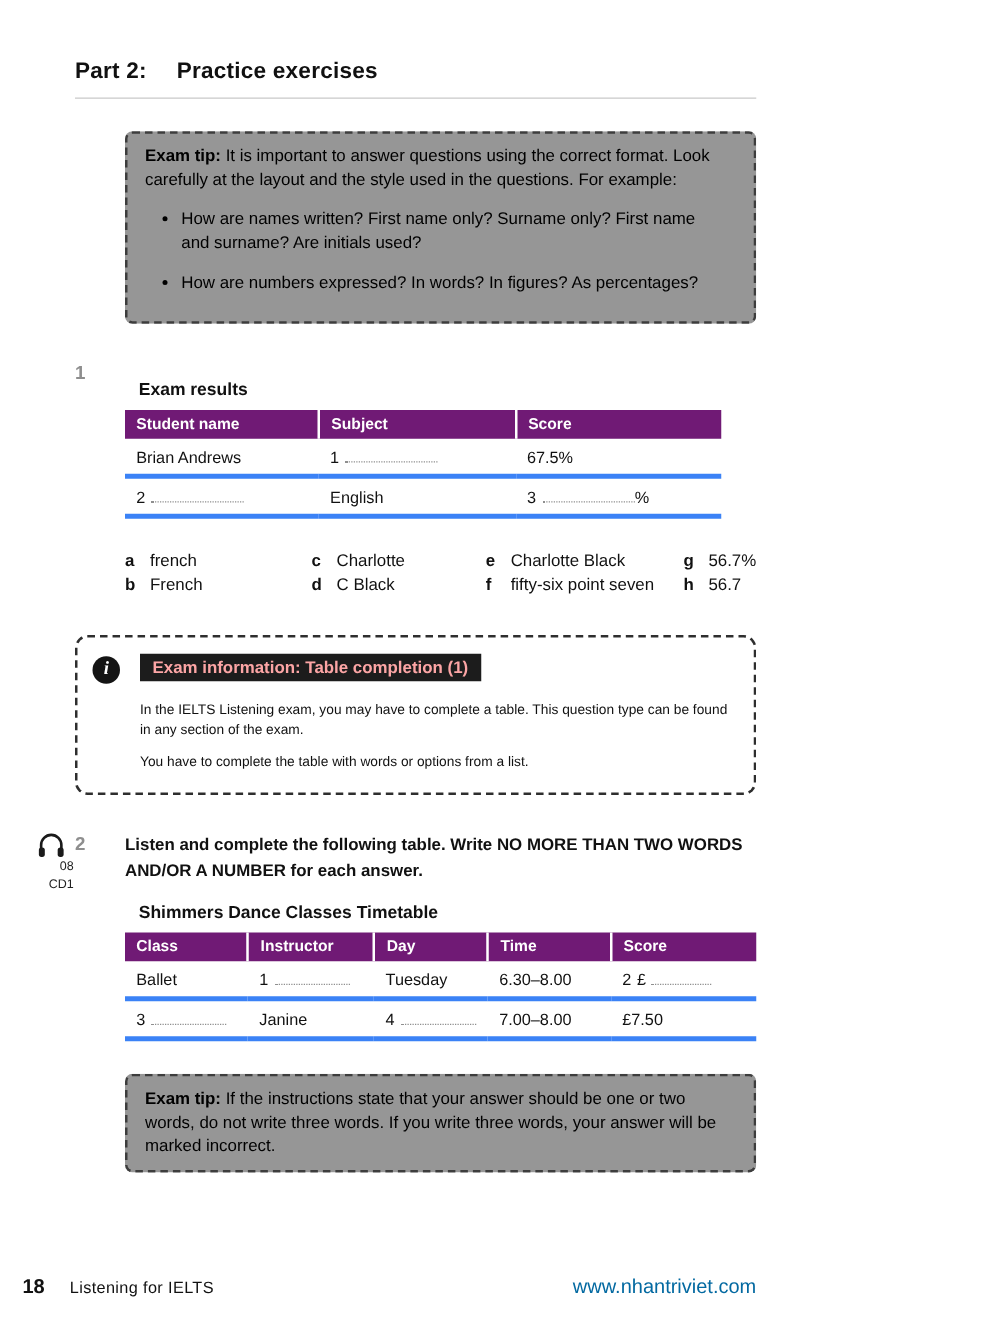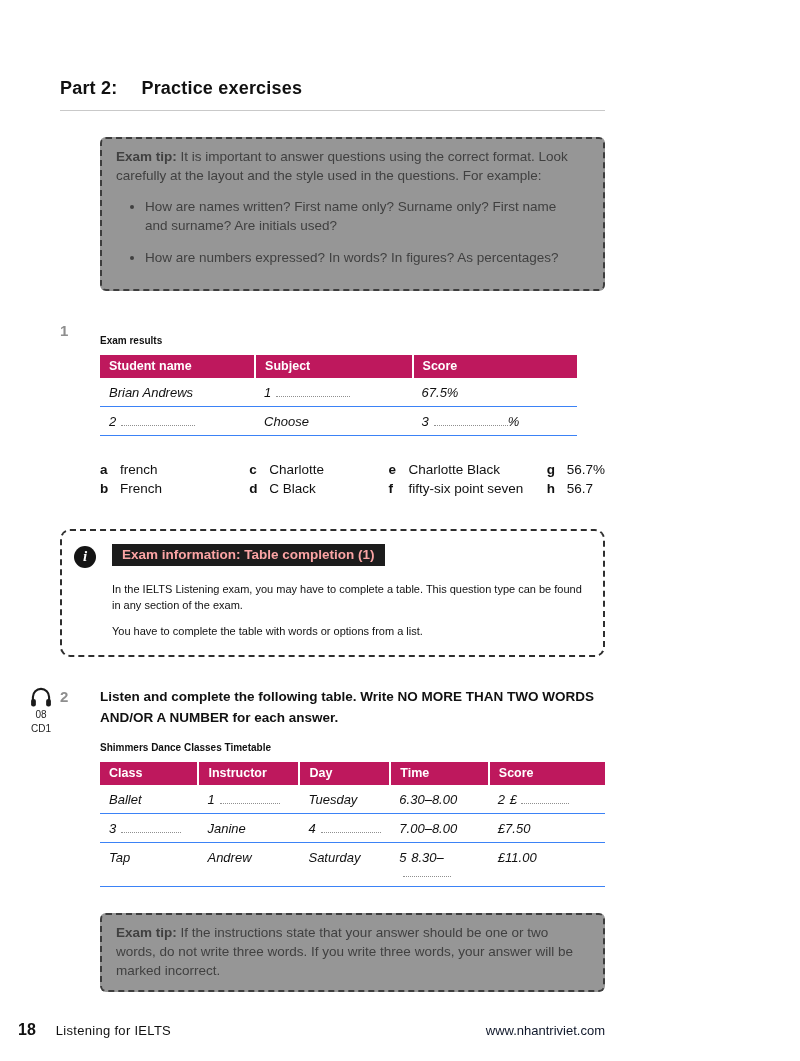--- a/index.html
+++ b/index.html
@@ -1,46 +1,46 @@
 <!DOCTYPE html>
 <html><head>
 <meta charset="utf-8">
 <style>
   html,body{margin:0;padding:0;background:#ffffff;}
   body{font-family:"Liberation Sans",sans-serif;color:#111;}
   .page{width:660px;height:1061px;position:relative;box-sizing:border-box;
-        padding:78px 55px 0 60px;overflow:hidden;background:#fff;}
+        padding:46px 55px 0 60px;overflow:hidden;background:#fff;}
 
   
   .part-heading{font-size:18px;font-weight:bold;margin:0;padding-bottom:11px;
                 border-bottom:1px solid #c9c9c9;letter-spacing:.2px;}
   .part-label{margin-right:24px;}
 
   
   .tip-box{margin:26px 0 0 40px;background:#969696;border:2px dashed #3d3d3d;
-           border-radius:6px;padding:8px 14px 10px;font-size:13.5px;line-height:1.42;color:#404040;}
+           border-radius:6px;padding:8px 14px 10px;font-size:13.5px;line-height:1.42;color:#000000;}
   .tip-box p{margin:0;}
   .tip-box ul{margin:2px 0 0;padding-left:17px;}
   .tip-box li{margin:12px;}
 
   
   .exercise{display:flex;margin-top:30px;position:relative;}
   .ex-num{width:40px;flex:none;font-weight:bold;font-size:15px;color:#8e8e8e;padding-top:1px;}
   .ex-body{flex:1;min-width:0;}
   .instruction{margin:0;font-weight:bold;font-size:13.5px;line-height:1.5;}
-  .table-title{font-size:10px;font-weight:bold;margin:14px 0 9px;}
+  .table-title{font-size:14px;font-weight:bold;margin:14px 11px 9px;}
 
   
   table{border-collapse:collapse;}
   .t1{width:94.5%;}
   .t2{width:100%;}
-  th{background:#be185d;color:#fff;text-align:left;font-size:12.5px;font-weight:bold;
+  th{background:#701a75;color:#fff;text-align:left;font-size:12.5px;font-weight:bold;
      padding:4px 9px 5px;border-left:2px solid #fff;}
   th:first-child{border-left:none;}
-  td{font-size:13px;padding:7px 9px 6px;border-bottom:1px solid #3b82f6;vertical-align:baseline;font-style:italic;}
+  td{font-size:13px;padding:7px 9px 6px;border-bottom:4px solid #3b82f6;vertical-align:baseline;}
   .t1 th:nth-child(1){width:32.5%}.t1 th:nth-child(2){width:33%}.t1 th:nth-child(3){width:34.5%}
   .t2 th:nth-child(1){width:19.5%}.t2 th:nth-child(2){width:20%}.t2 th:nth-child(3){width:18%}
   .t2 th:nth-child(4){width:19.5%}.t2 th:nth-child(5){width:23%}
   .blank{display:inline-block;width:74px;border-bottom:1.5px dotted #8f8f8f;height:10px;margin-left:4px;}
   .blank.w60{width:60px;}
   .blank.w48{width:48px;}
   .qnum{margin-right:1px;}
 
   
   .options{display:flex;margin-top:24px;font-size:13.5px;}
@@ -54,29 +54,29 @@
             padding:13px 16px 16px 12px;display:flex;align-items:flex-start;}
   .info-icon{width:22px;height:22px;border-radius:50%;background:#141414;color:#fff;
              font-family:"Liberation Serif",serif;font-style:italic;font-weight:bold;font-size:15px;
              display:flex;align-items:center;justify-content:center;flex:none;margin:2px 16px 0 0;}
   .info-content{flex:1;}
   .info-chip{display:inline-block;background:#1c1c1c;color:#fca5a5;font-weight:bold;
              font-size:13.5px;padding:3px 10px 4px;margin-bottom:6px;}
   .info-content p{margin:9px 0 0;font-size:11px;line-height:1.5;}
 
   
-  .audio-marker{position:absolute;left:-37px;top:0;width:36px;text-align:center;
+  .audio-marker{position:absolute;left:-37px;top:0;width:36px;text-align:right;
                 font-size:10px;line-height:1.35;color:#222;}
   .audio-marker svg{display:block;margin:0 auto 1px;}
 
   
   .page-footer{position:absolute;left:18px;right:55px;bottom:22px;display:flex;align-items:baseline;}
   .footer-page-num{font-weight:bold;font-size:16px;margin-right:20px;}
   .footer-title{font-size:13px;letter-spacing:.3px;}
-  .footer-url{margin-left:auto;font-size:13px;color:#0f172a;}
+  .footer-url{margin-left:auto;font-size:16px;color:#0369a1;}
 </style>
 </head>
 <body>
 
 <div class="page">
 
   <h1 class="part-heading">
     <span class="part-label">Part 2:</span><span>Practice exercises</span>
   </h1>
 
@@ -102,21 +102,21 @@
           </tr>
         </thead>
         <tbody>
           <tr>
             <td>Brian Andrews</td>
             <td><span class="qnum">1</span><span class="blank"></span></td>
             <td>67.5%</td>
           </tr>
           <tr>
             <td><span class="qnum">2</span><span class="blank"></span></td>
-            <td>Choose</td>
+            <td>English</td>
             <td><span class="qnum">3</span><span class="blank"></span><span>%</span></td>
           </tr>
         </tbody>
       </table>
 
       <div class="options">
         <div class="opt-col c1">
           <div class="opt">
               <span class="opt-letter">a</span>
               <span>french</span>
@@ -202,27 +202,20 @@
             <td>6.30–8.00</td>
             <td><span class="qnum">2</span> <span>£</span><span class="blank w48"></span></td>
           </tr>
           <tr>
             <td><span class="qnum">3</span><span class="blank w60"></span></td>
             <td>Janine</td>
             <td><span class="qnum">4</span><span class="blank w60"></span></td>
             <td>7.00–8.00</td>
             <td>£7.50</td>
           </tr>
-          <tr>
-            <td>Tap</td>
-            <td>Andrew</td>
-            <td>Saturday</td>
-            <td><span class="qnum">5</span> <span>8.30–</span><span class="blank w48"></span></td>
-            <td>£11.00</td>
-          </tr>
         </tbody>
       </table>
     </div>
   </div>
 
   <div class="tip-box">
     <p><strong>Exam tip:</strong> <span>If the instructions state that your answer should be one or two words, do not write three words. If you write three words, your answer will be marked incorrect.</span></p>
   </div>
 
   <div class="page-footer">

